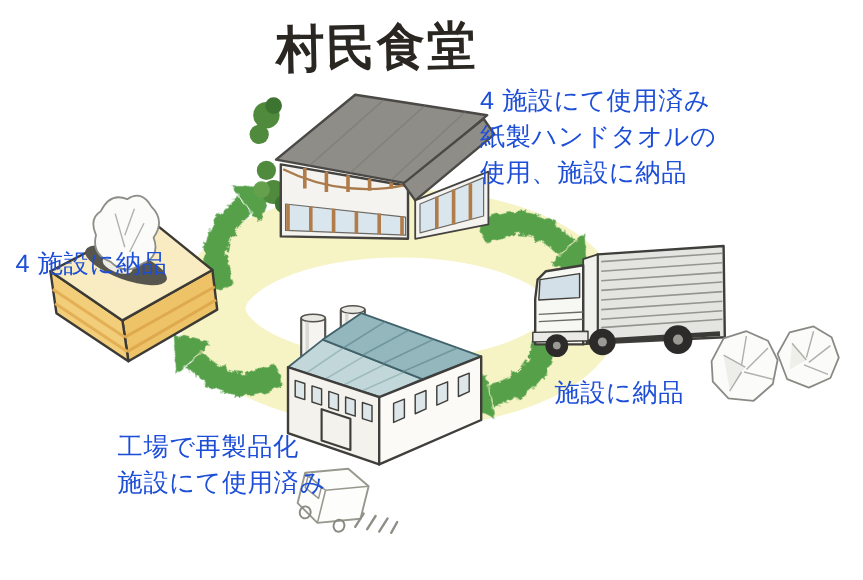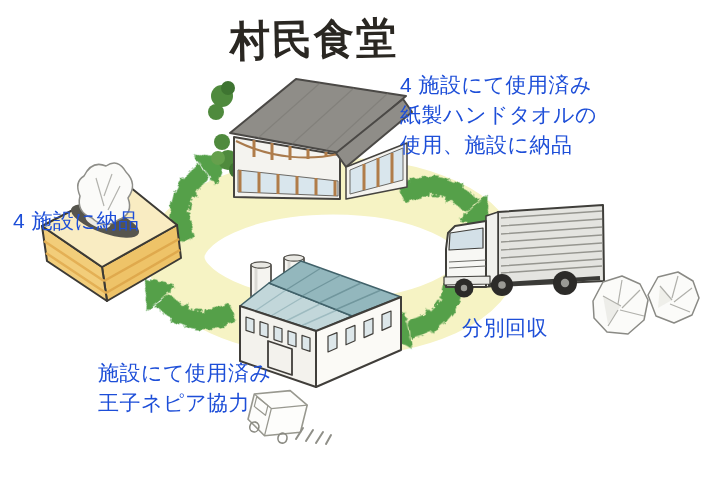--- a/index.html
+++ b/index.html
@@ -160,21 +160,21 @@
     <span>4 施設にて使用済み</span>
     <span>紙製ハンドタオルの</span>
     <span>使用、施設に納品</span>
   </div>
 
   <div id="t-deliver" class="glabel">
     <span>4 施設に納品</span>
   </div>
 
   <div id="t-collect" class="glabel">
-    <span>分別回収</span>
+    <span>施設に納品</span>
   </div>
 
   <div id="t-reman" class="glabel">
+    <span>工場で再製品化</span>
     <span>施設にて使用済み</span>
-    <span>王子ネピア協力</span>
   </div>
 
 </div>
 
 </body></html>

